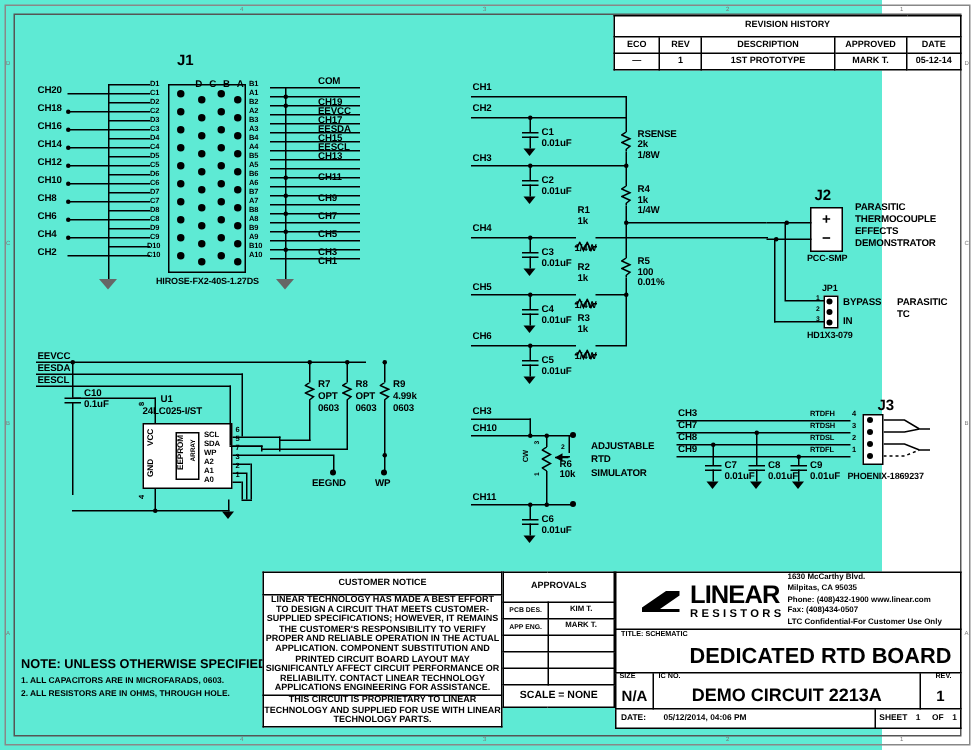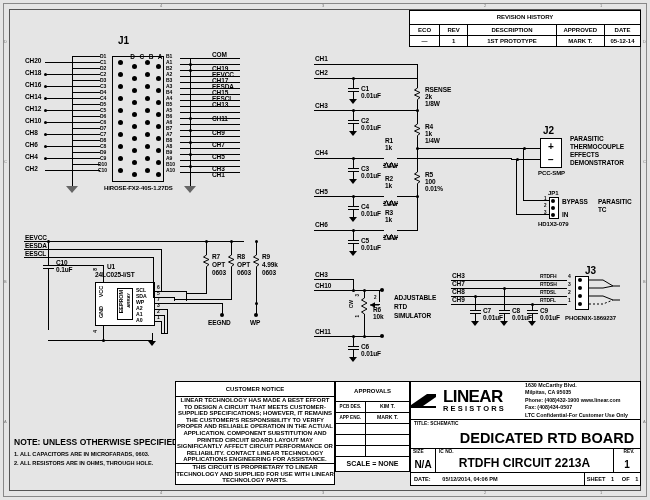--- a/index.html
+++ b/index.html
@@ -1,18 +1,18 @@
 <!DOCTYPE html>
 <html><head>
 <meta charset="utf-8">
 <style>
   html,body{margin:0;padding:0;background:#fff;}
   body{width:650px;height:500px;overflow:hidden;
        font-family:"Liberation Sans",sans-serif;color:#000;}
-  #sheet{position:relative;width:650px;height:500px;background:#e5e5e5;}
+  #sheet{position:relative;width:588px;height:500px;background:#5eead4;}
 
   
   .frame-outer{position:absolute;left:3px;top:3px;width:644px;height:494px;
                border:1px solid #888;box-sizing:border-box;}
   .frame-inner{position:absolute;left:9px;top:9px;width:632px;height:482px;
                border:1px solid #555;box-sizing:border-box;}
   .zone{position:absolute;font-size:4px;color:#777;line-height:1;}
 
   
   .lbl{position:absolute;font-size:6.5px;font-weight:bold;line-height:1.05;
@@ -759,21 +759,21 @@
         </tr>
   </tbody>
     </table>
 
   <table class="tbl" style="left:410px;top:381px;width:231px;">
 
     <tbody>
         <tr>
       <td colspan="4" style="height:37px;padding:0;">
         <div style="display:flex;align-items:center;height:37px;">
-          <div style="flex:0 0 112px;display:flex;align-items:center;justify-content:flex-start;">
+          <div style="flex:0 0 112px;display:flex;align-items:center;justify-content:flex-end;">
             <svg width="30" height="17" viewBox="0 0 30 17" style="margin-right:2px;">
               <path d="M0,13 L16,2 L25,2 L25,5 L12,14 L25,14 L25,16 L0,16 Z" fill="#000"></path>
             </svg>
             <div style="text-align:left;line-height:1;">
               <div class="ltlogo">LINEAR</div>
               <div class="lttech">RESISTORS</div>
             </div>
           </div>
           <div class="addr" style="flex:1;padding-left:2px;">
             <div>1630 McCarthy Blvd.</div>
@@ -793,21 +793,21 @@
       </td>
     </tr>
 
     <tr style="height:24px;">
       <td style="width:24px;padding:0;position:relative;">
         <div class="tiny" style="position:absolute;left:2px;top:0;text-align:left;">SIZE</div>
         <div style="font-size:10px;padding-top:7px;">N/A</div>
       </td>
       <td colspan="2" style="padding:0;position:relative;">
         <div class="tiny" style="position:absolute;left:3px;top:0;text-align:left;">IC NO.</div>
-        <div class="ttl-mid" style="padding-top:7px;">RTDFH CIRCUIT 2213A</div>
+        <div class="ttl-mid" style="padding-top:7px;">DEMO CIRCUIT 2213A</div>
       </td>
       <td style="width:26px;padding:0;position:relative;">
         <div class="tiny" style="position:absolute;left:2px;top:0;width:100%;text-align:center;">REV.</div>
         <div style="font-size:10px;padding-top:7px;">1</div>
       </td>
     </tr>
 
     <tr style="height:13px;">
       <td colspan="2" style="padding:0;position:relative;text-align:left;">
         <span class="sm" style="padding-left:3px;">DATE:</span>

